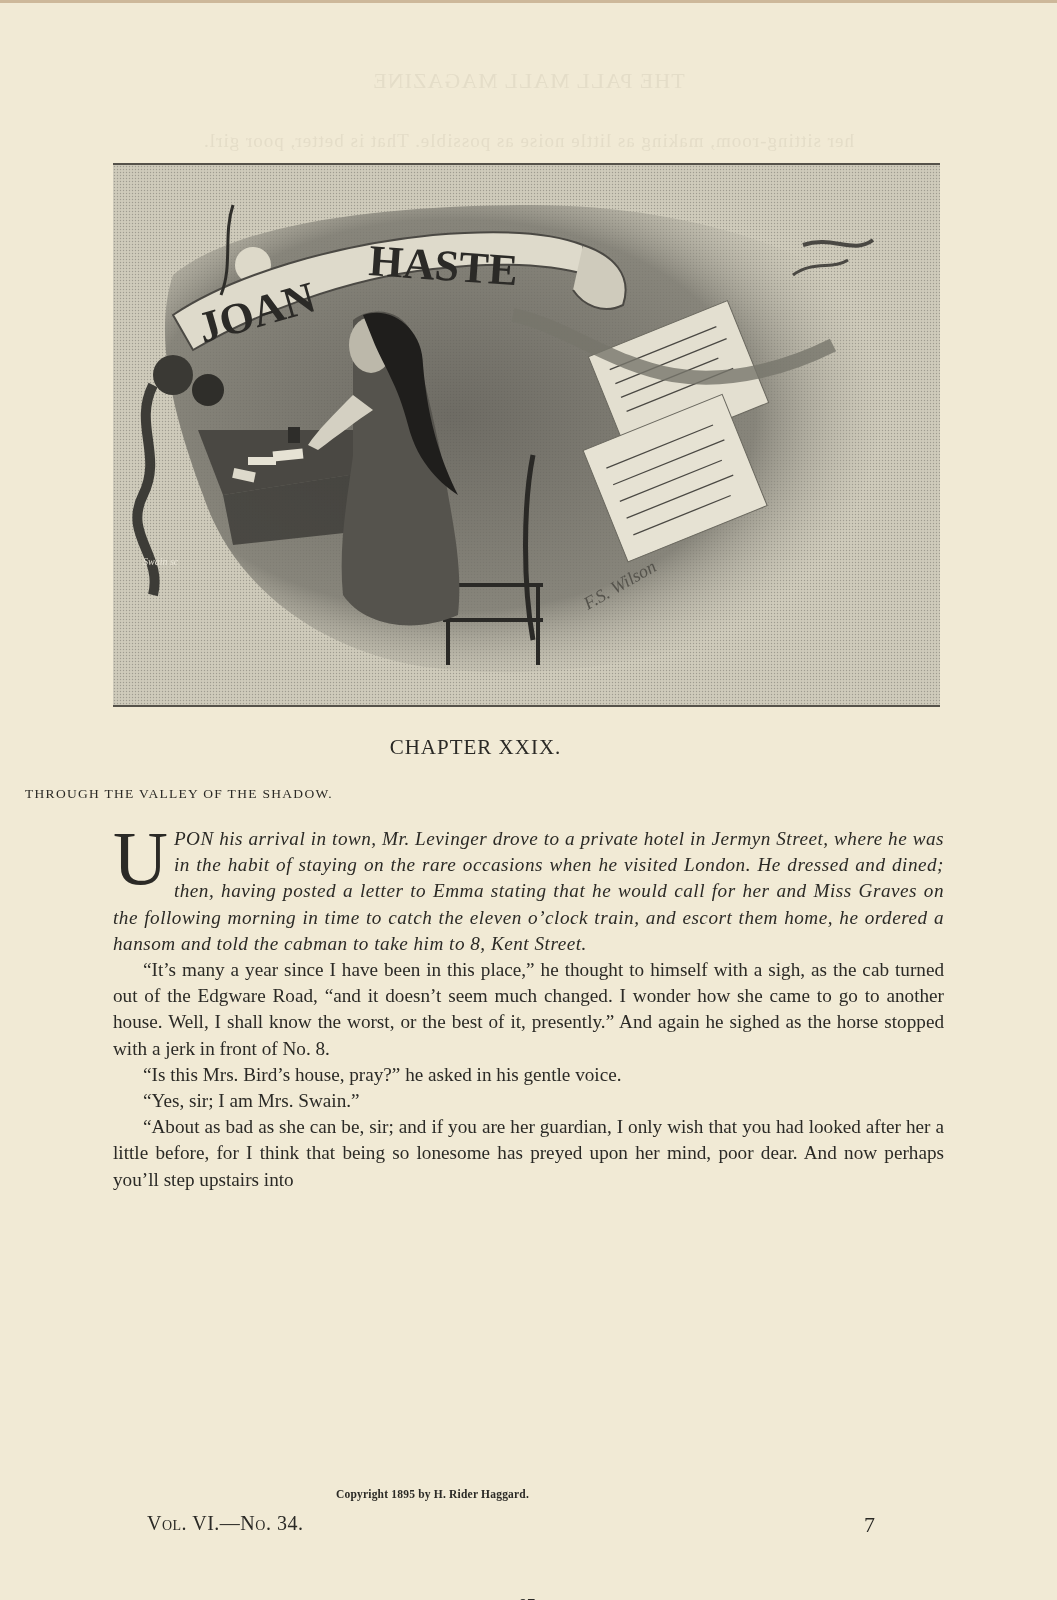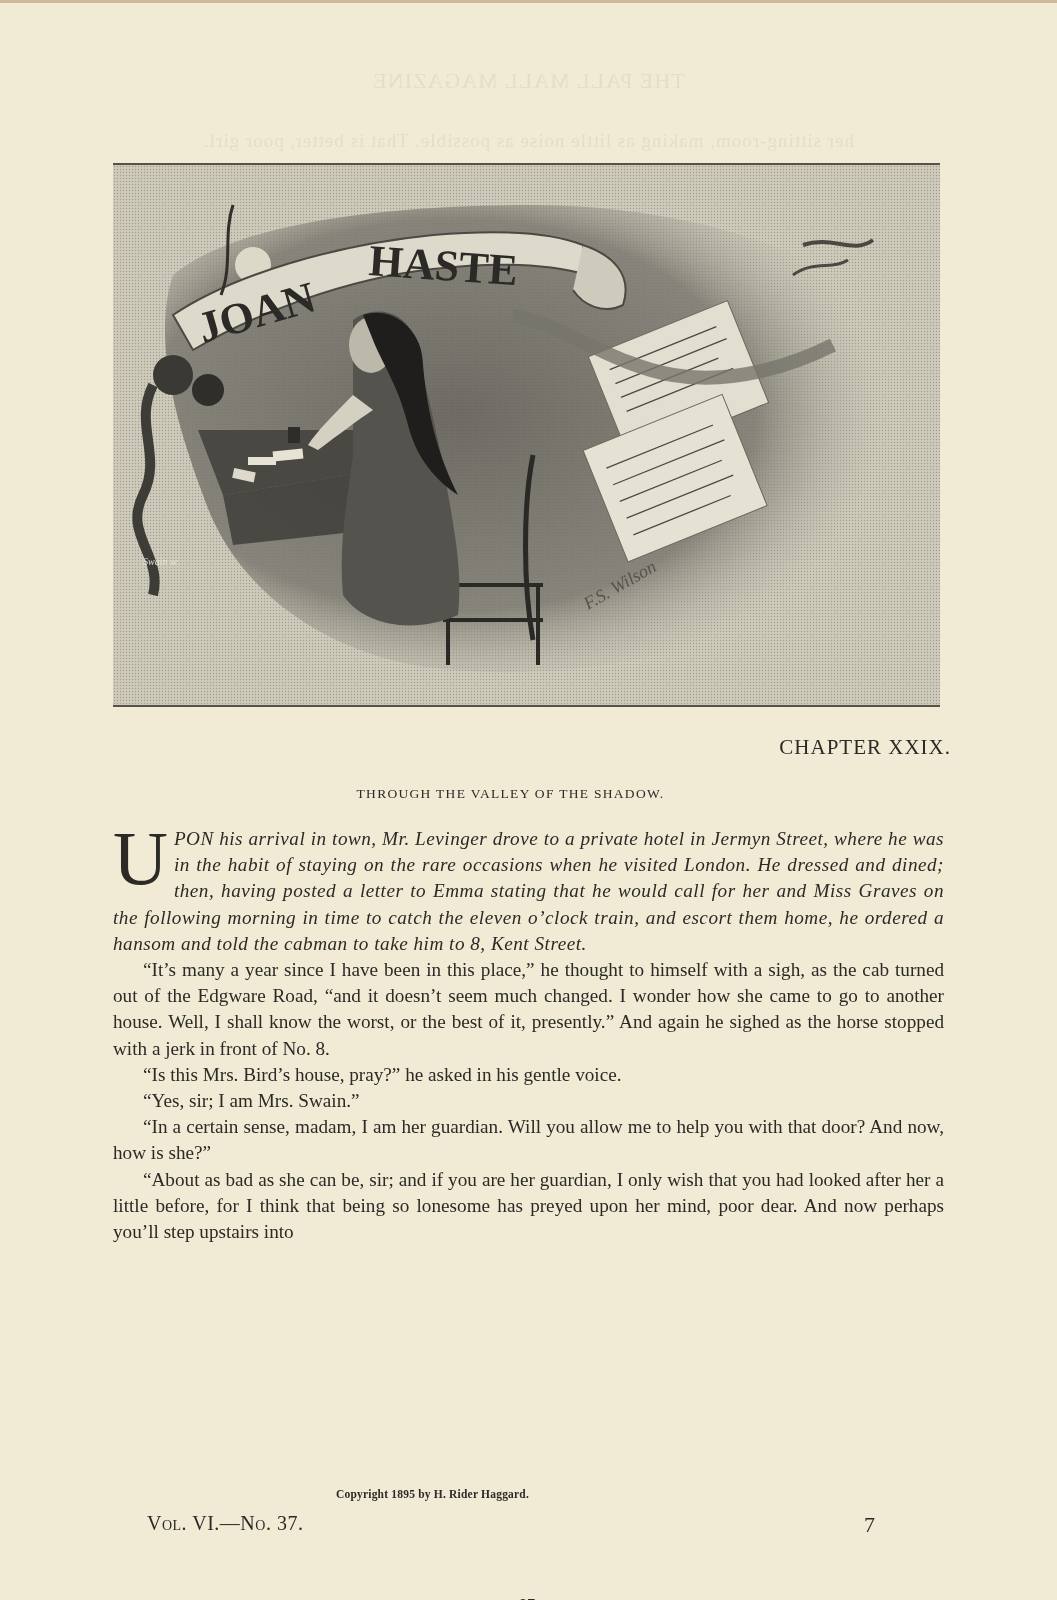--- a/index.html
+++ b/index.html
@@ -21,25 +21,25 @@
 
   .illustration {
     position: absolute; left: 113px; top: 163px; width: 827px; height: 540px;
     border-top: 2px solid #55524a; border-bottom: 2px solid #55524a;
     background: #c9c6b7; overflow: hidden;
   }
   .illustration svg { display: block; width: 100%; height: 100%; }
 
   .chapter-title {
     position: absolute; left: 0; width: 951px; top: 735px;
-    text-align: right; font-size: 21px; letter-spacing: 1px;
+    text-align: center; font-size: 21px; letter-spacing: 1px;
   }
   .chapter-subtitle {
     position: absolute; left: 0; width: 1021px; top: 786px;
-    text-align: center; font-size: 13.5px; letter-spacing: 1.3px;
+    text-align: left; font-size: 13.5px; letter-spacing: 1.3px; padding-left: 25px;
   }
   .body-text {
     position: absolute; left: 113px; width: 831px; top: 826px;
     font-size: 19.2px; line-height: 26.2px; text-align: justify;
   }
   .body-text p { margin: 0; text-indent: 30px; }
   .body-text p.first { text-indent: 0; }
   .dropcap {
     float: left; font-size: 76px; line-height: 60px;
     margin: 2px 6px 0 0; height: 66px; font-family: "Liberation Serif", serif;
@@ -139,20 +139,19 @@
 <div class="chapter-title">CHAPTER XXIX.</div>
 <div class="chapter-subtitle">THROUGH THE VALLEY OF THE SHADOW.</div>
 
 <div class="body-text">
   <p class="first">
     <span class="dropcap">U</span><span class="lead">PON his arrival in town, Mr. Levinger drove to a private hotel in Jermyn Street, where he was in the habit of staying on the rare occasions when he visited London. He dressed and dined; then, having posted a letter to Emma stating that he would call for her and Miss Graves on the following morning in time to catch the eleven o’clock train, and escort them home, he ordered a hansom and told the cabman to take him to 8, Kent Street.</span>
   </p>
   <p>“It’s many a year since I have been in this place,” he thought to himself with a sigh, as the cab turned out of the Edgware Road, “and it doesn’t seem much changed. I wonder how she came to go to another house. Well, I shall know the worst, or the best of it, presently.” And again he sighed as the horse stopped with a jerk in front of No. 8.</p>
   <p>“Is this Mrs. Bird’s house, pray?” he asked in his gentle voice.</p>
   <p>“Yes, sir; I am Mrs. Swain.”</p>
-  <p>“In a certain sense, madam, I am her guardian. Will you allow me to help you with that door? And now, how is she?”</p>
   <p>“About as bad as she can be, sir; and if you are her guardian, I only wish that you had looked after her a little before, for I think that being so lonesome has preyed upon her mind, poor dear. And now perhaps you’ll step upstairs into</p>
 </div>
 
 <div class="copyright">Copyright 1895 by H. Rider Haggard.</div>
-<div class="footer vol">Vol. VI.—No. 37.</div>
+<div class="footer vol">Vol. VI.—No. 34.</div>
 <div class="footer page">97</div>
 <div class="footer sig">7</div>
 
 </body></html>

